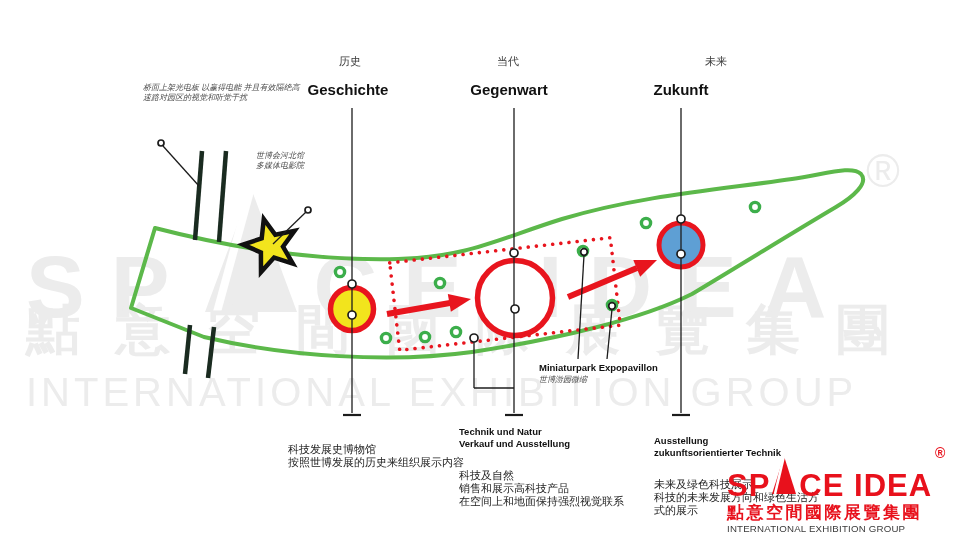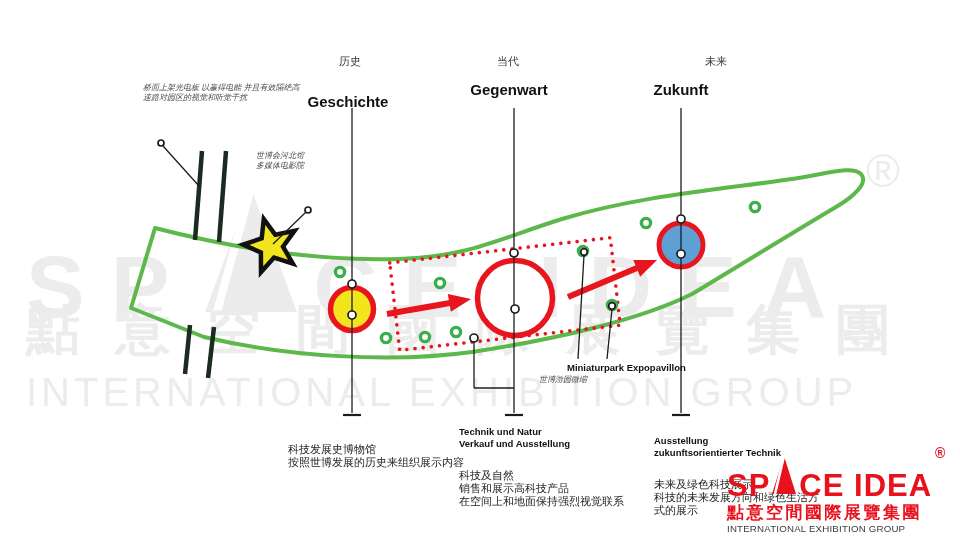--- a/index.html
+++ b/index.html
@@ -121,36 +121,36 @@
       <circle cx="681" cy="219" r="4"></circle>
       <circle cx="681" cy="254" r="4"></circle>
       <circle cx="584" cy="252" r="3.3"></circle>
       <circle cx="612" cy="306" r="3.3"></circle>
       <circle cx="161" cy="143" r="3"></circle>
       <circle cx="308" cy="210" r="3"></circle>
     </g>
   </svg>
 
   <div class="lbl top-zh" style="left:350px;top:54px;">历史</div>
-  <div class="lbl top-de" style="left:348px;top:81px;margin-top:12px;">Geschichte</div>
+  <div class="lbl top-de" style="left:348px;top:81px;">Geschichte</div>
   <div class="lbl top-zh" style="left:508px;top:54px;">当代</div>
   <div class="lbl top-de" style="left:509px;top:81px;">Gegenwart</div>
   <div class="lbl top-zh" style="left:680px;top:54px;margin-left:36px;">未来</div>
   <div class="lbl top-de" style="left:681px;top:81px;">Zukunft</div>
 
   <div class="lbl cn-sm" style="left:143px;top:83px;">
     <div>桥面上架光电板 以赢得电能 并且有效隔绝高</div>
     <div>速路对园区的视觉和听觉干扰</div>
   </div>
   <div class="lbl cn-sm" style="left:256px;top:151px;">
     <div>世博会河北馆</div>
     <div>多媒体电影院</div>
   </div>
 
-  <div class="lbl de" style="left:539px;top:362px;margin-left:28px;">Miniaturpark Expopavillon</div>
+  <div class="lbl de" style="left:539px;top:362px;">Miniaturpark Expopavillon</div>
   <div class="lbl cn-sm" style="left:539px;top:375px;">世博游园微缩</div>
 
   <div class="lbl" style="left:288px;top:423px;">
     <div class="cn-md">
       <div>科技发展史博物馆</div>
       <div>按照世博发展的历史来组织展示内容</div>
     </div>
   </div>
 
   <div class="lbl" style="left:459px;top:426px;">

